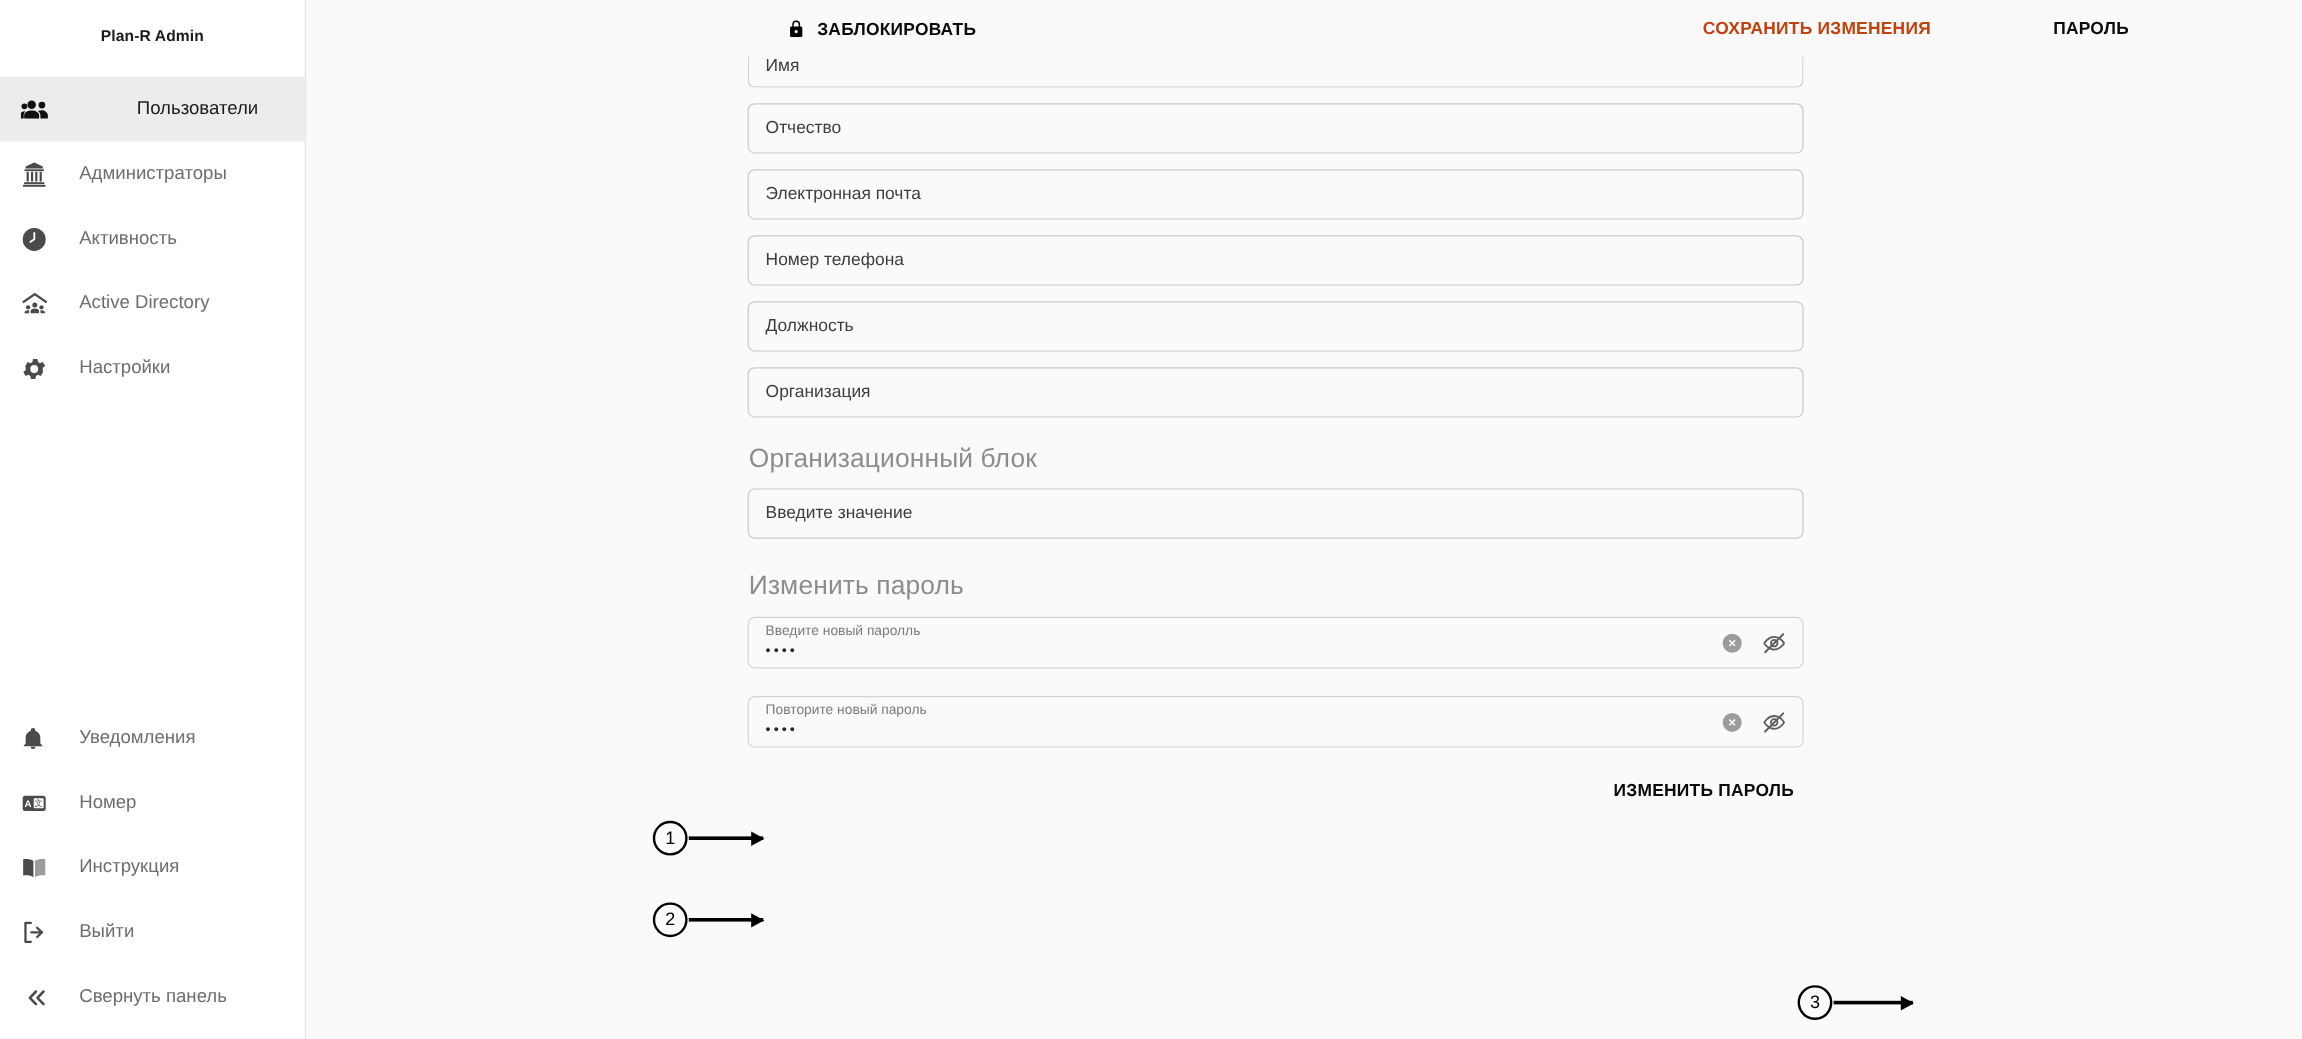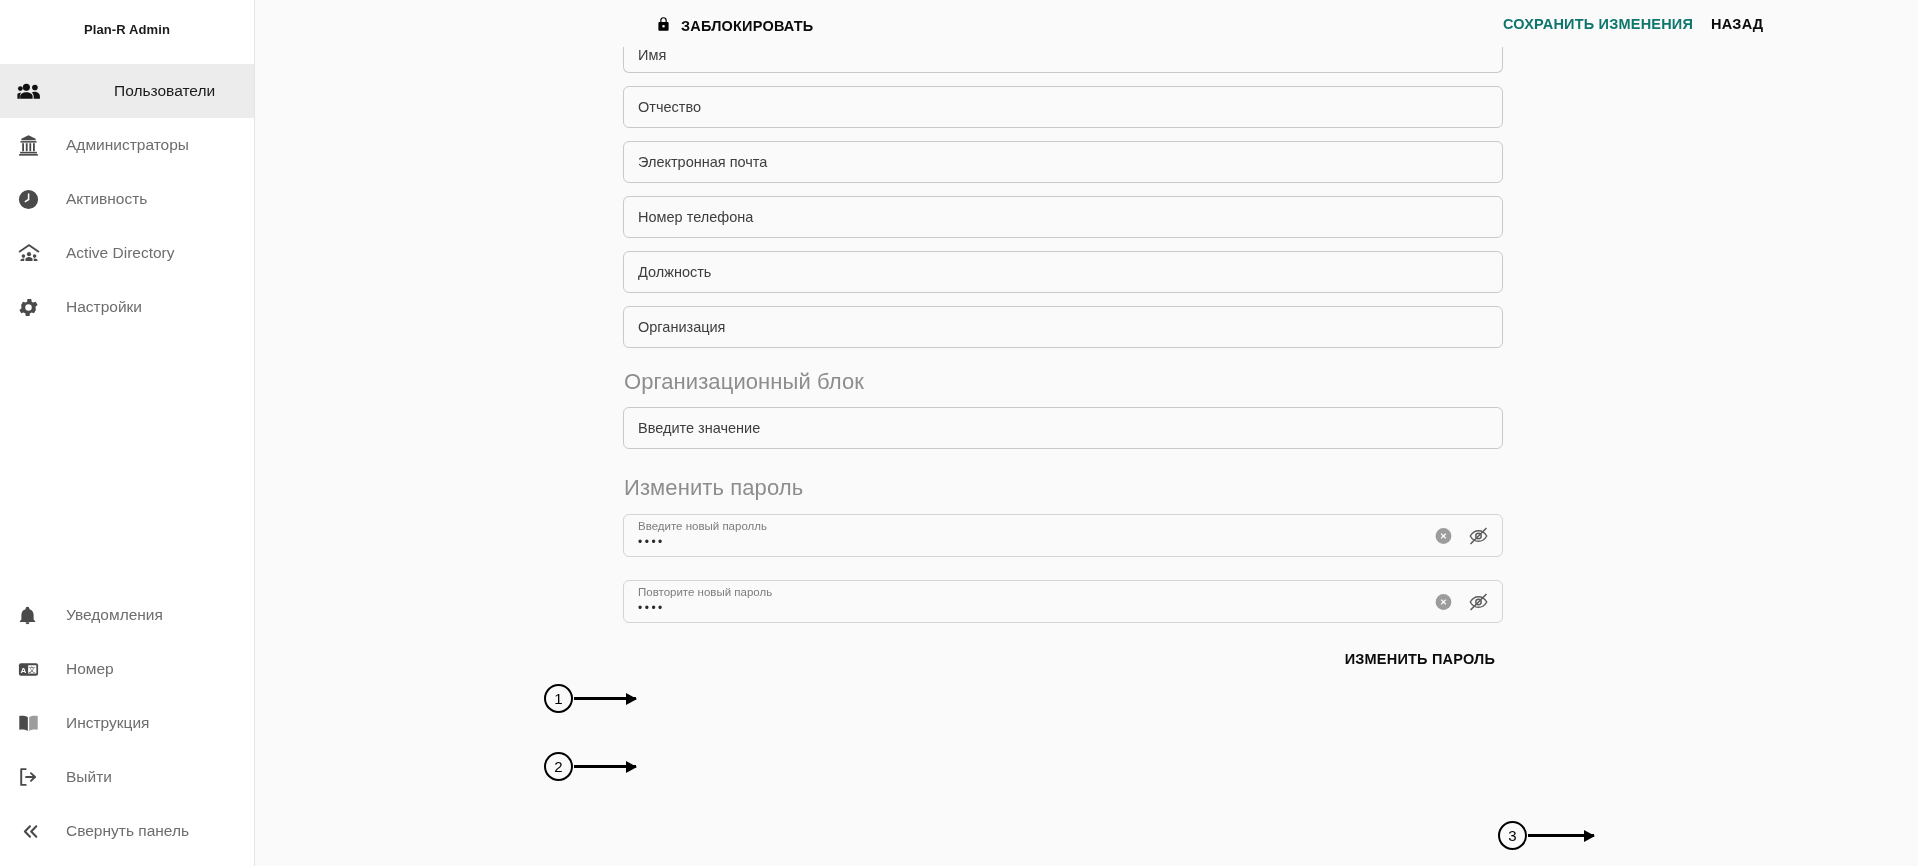--- a/index.html
+++ b/index.html
@@ -71,23 +71,23 @@
     position: absolute; left: 400px; top: 50%;
     transform: translateY(-50%);
     display: flex; align-items: flex-end; gap: 9px;
     cursor: pointer;
   }
   .lock-btn .txt {
     font-size: 14.5px; font-weight: bold; color: #0b0b0b;
     letter-spacing: .2px;
   }
   .save-btn {
-    position: absolute; left: 1248px; top: 50%;
+    position: absolute; left: 1164px; top: 50%;
     transform: translateY(-50%);
-    font-size: 14.5px; font-weight: bold; color: #0f766e;
+    font-size: 14.5px; font-weight: bold; color: #c2410c;
     letter-spacing: .2px; cursor: pointer; white-space: nowrap;
   }
   .back-btn {
     position: absolute; left: 1456px; top: 50%;
     transform: translateY(-50%);
     font-size: 14.5px; font-weight: bold; color: #0b0b0b;
     letter-spacing: .2px; cursor: pointer; white-space: nowrap;
   }
 
   .form-area {
@@ -340,21 +340,21 @@
       <div class="lock-btn">
         <span style="display:flex;">
           <svg width="17" height="19" viewBox="0 0 24 24" fill="currentColor">
             <path d="M17.6 9.3h-1V6.9a4.6 4.6 0 0 0-9.2 0v2.4h-1A1.6 1.6 0 0 0 4.8 11v9.1c0 .9.72 1.6 1.6 1.6h11.2c.88 0 1.6-.72 1.6-1.6V11c0-.9-.72-1.7-1.6-1.7zM12 17.1a1.9 1.9 0 1 1 0-3.8 1.9 1.9 0 0 1 0 3.8zm2.9-7.8H9.1V6.9a2.9 2.9 0 0 1 5.8 0v2.4z"></path>
           </svg>
         </span>
         <span class="txt">ЗАБЛОКИРОВАТЬ</span>
       </div>
 
       <div class="save-btn">СОХРАНИТЬ ИЗМЕНЕНИЯ</div>
-      <div class="back-btn">НАЗАД</div>
+      <div class="back-btn">ПАРОЛЬ</div>
     </div>
 
     <div class="form-area">
 
       <div class="field clipped">
         <span class="ftxt">Имя</span>
       </div>
 
       <div class="field">
         <span class="ftxt">Отчество</span>

